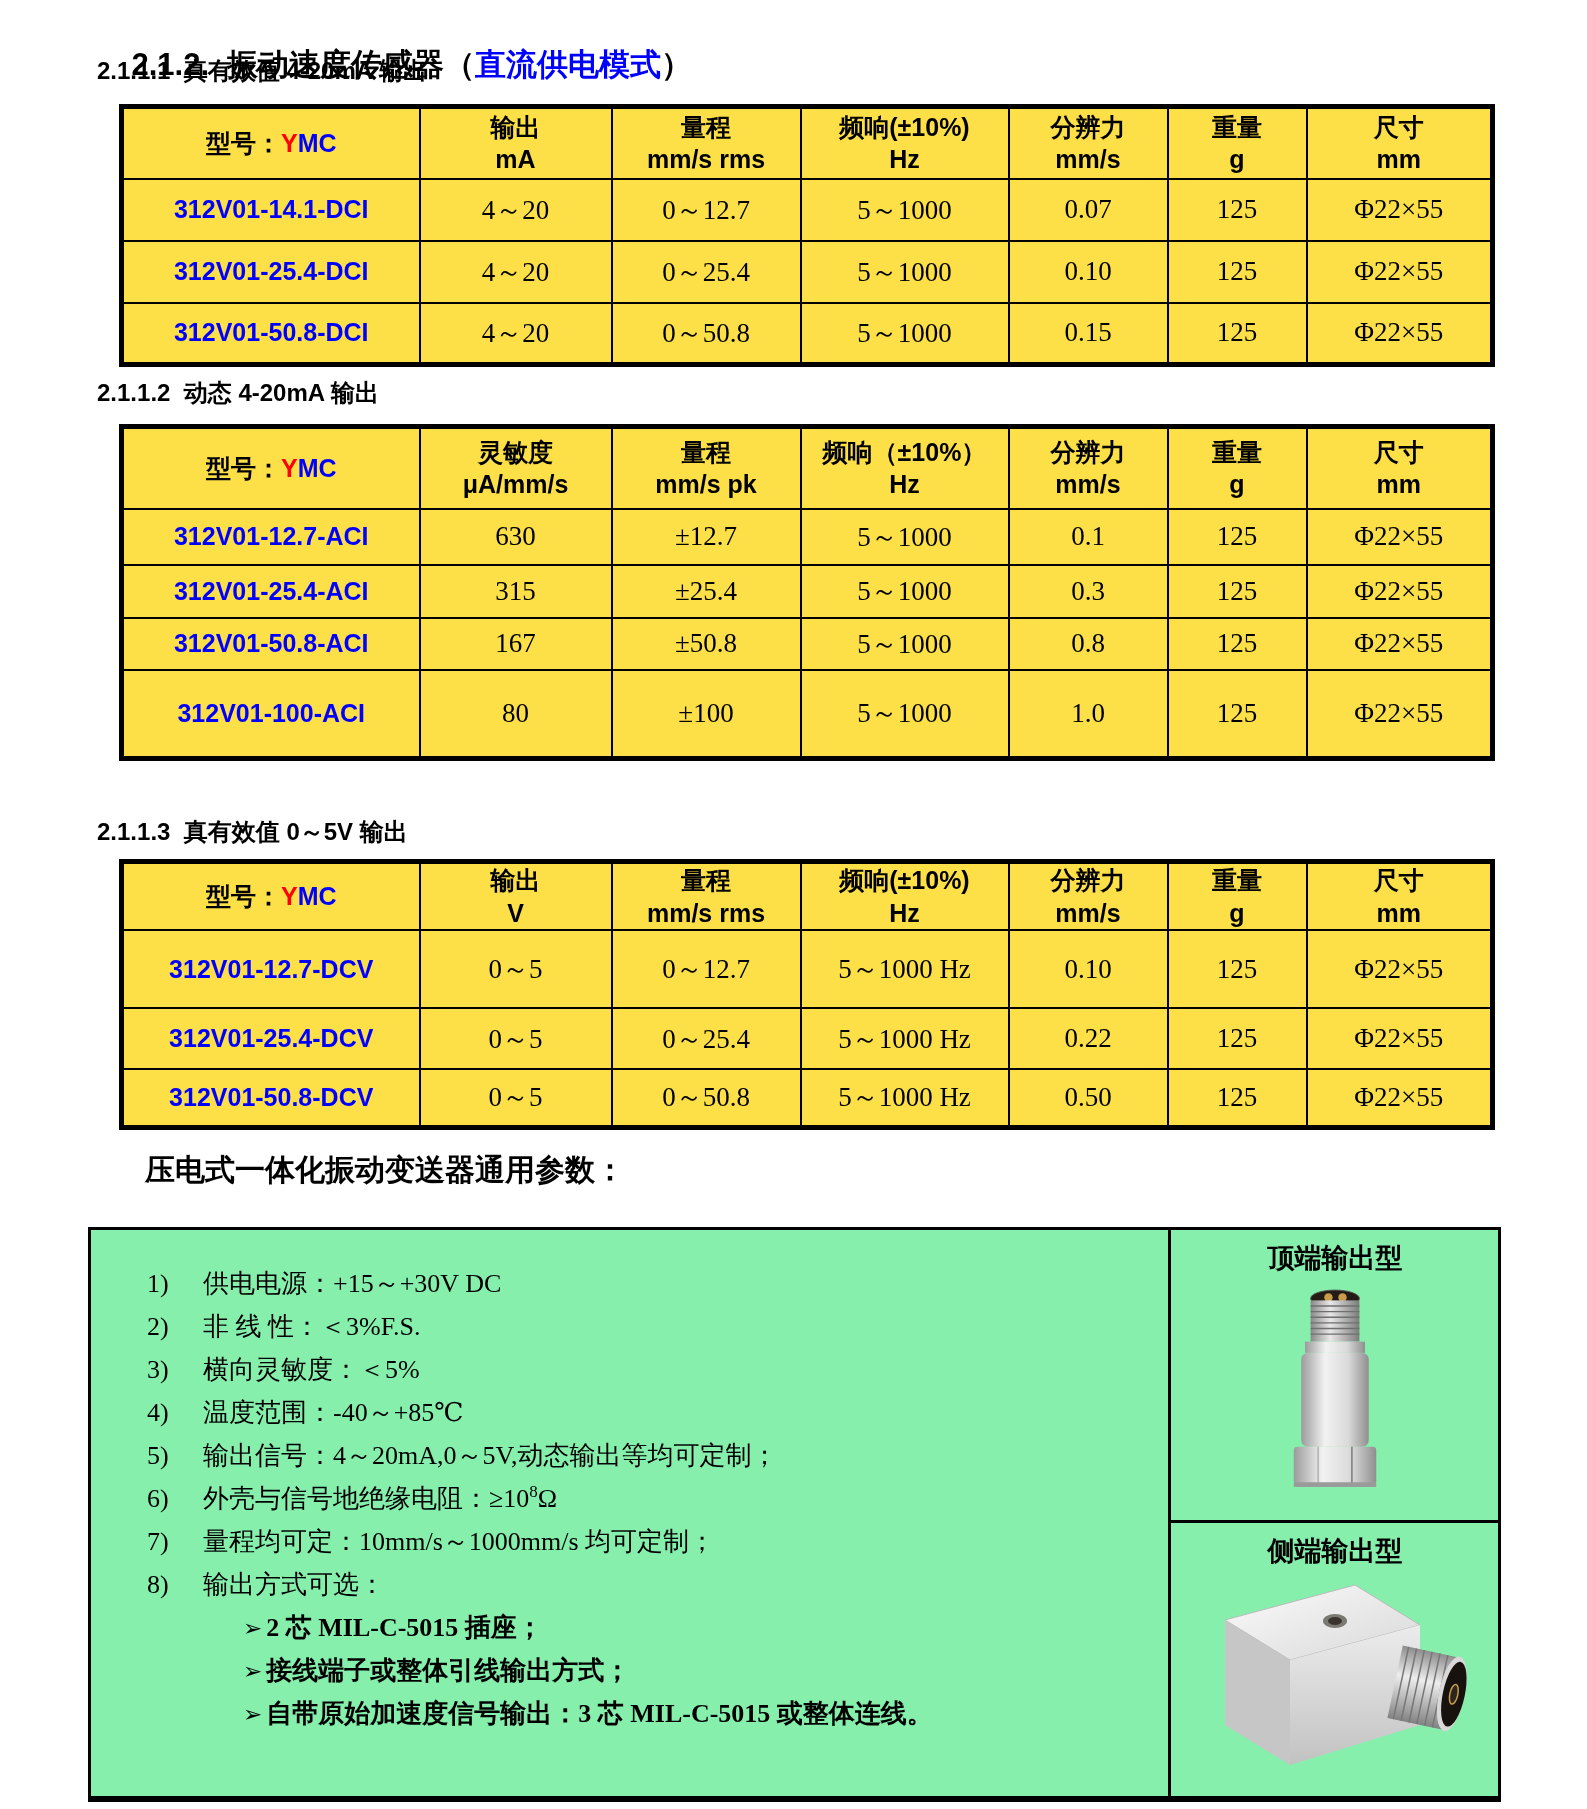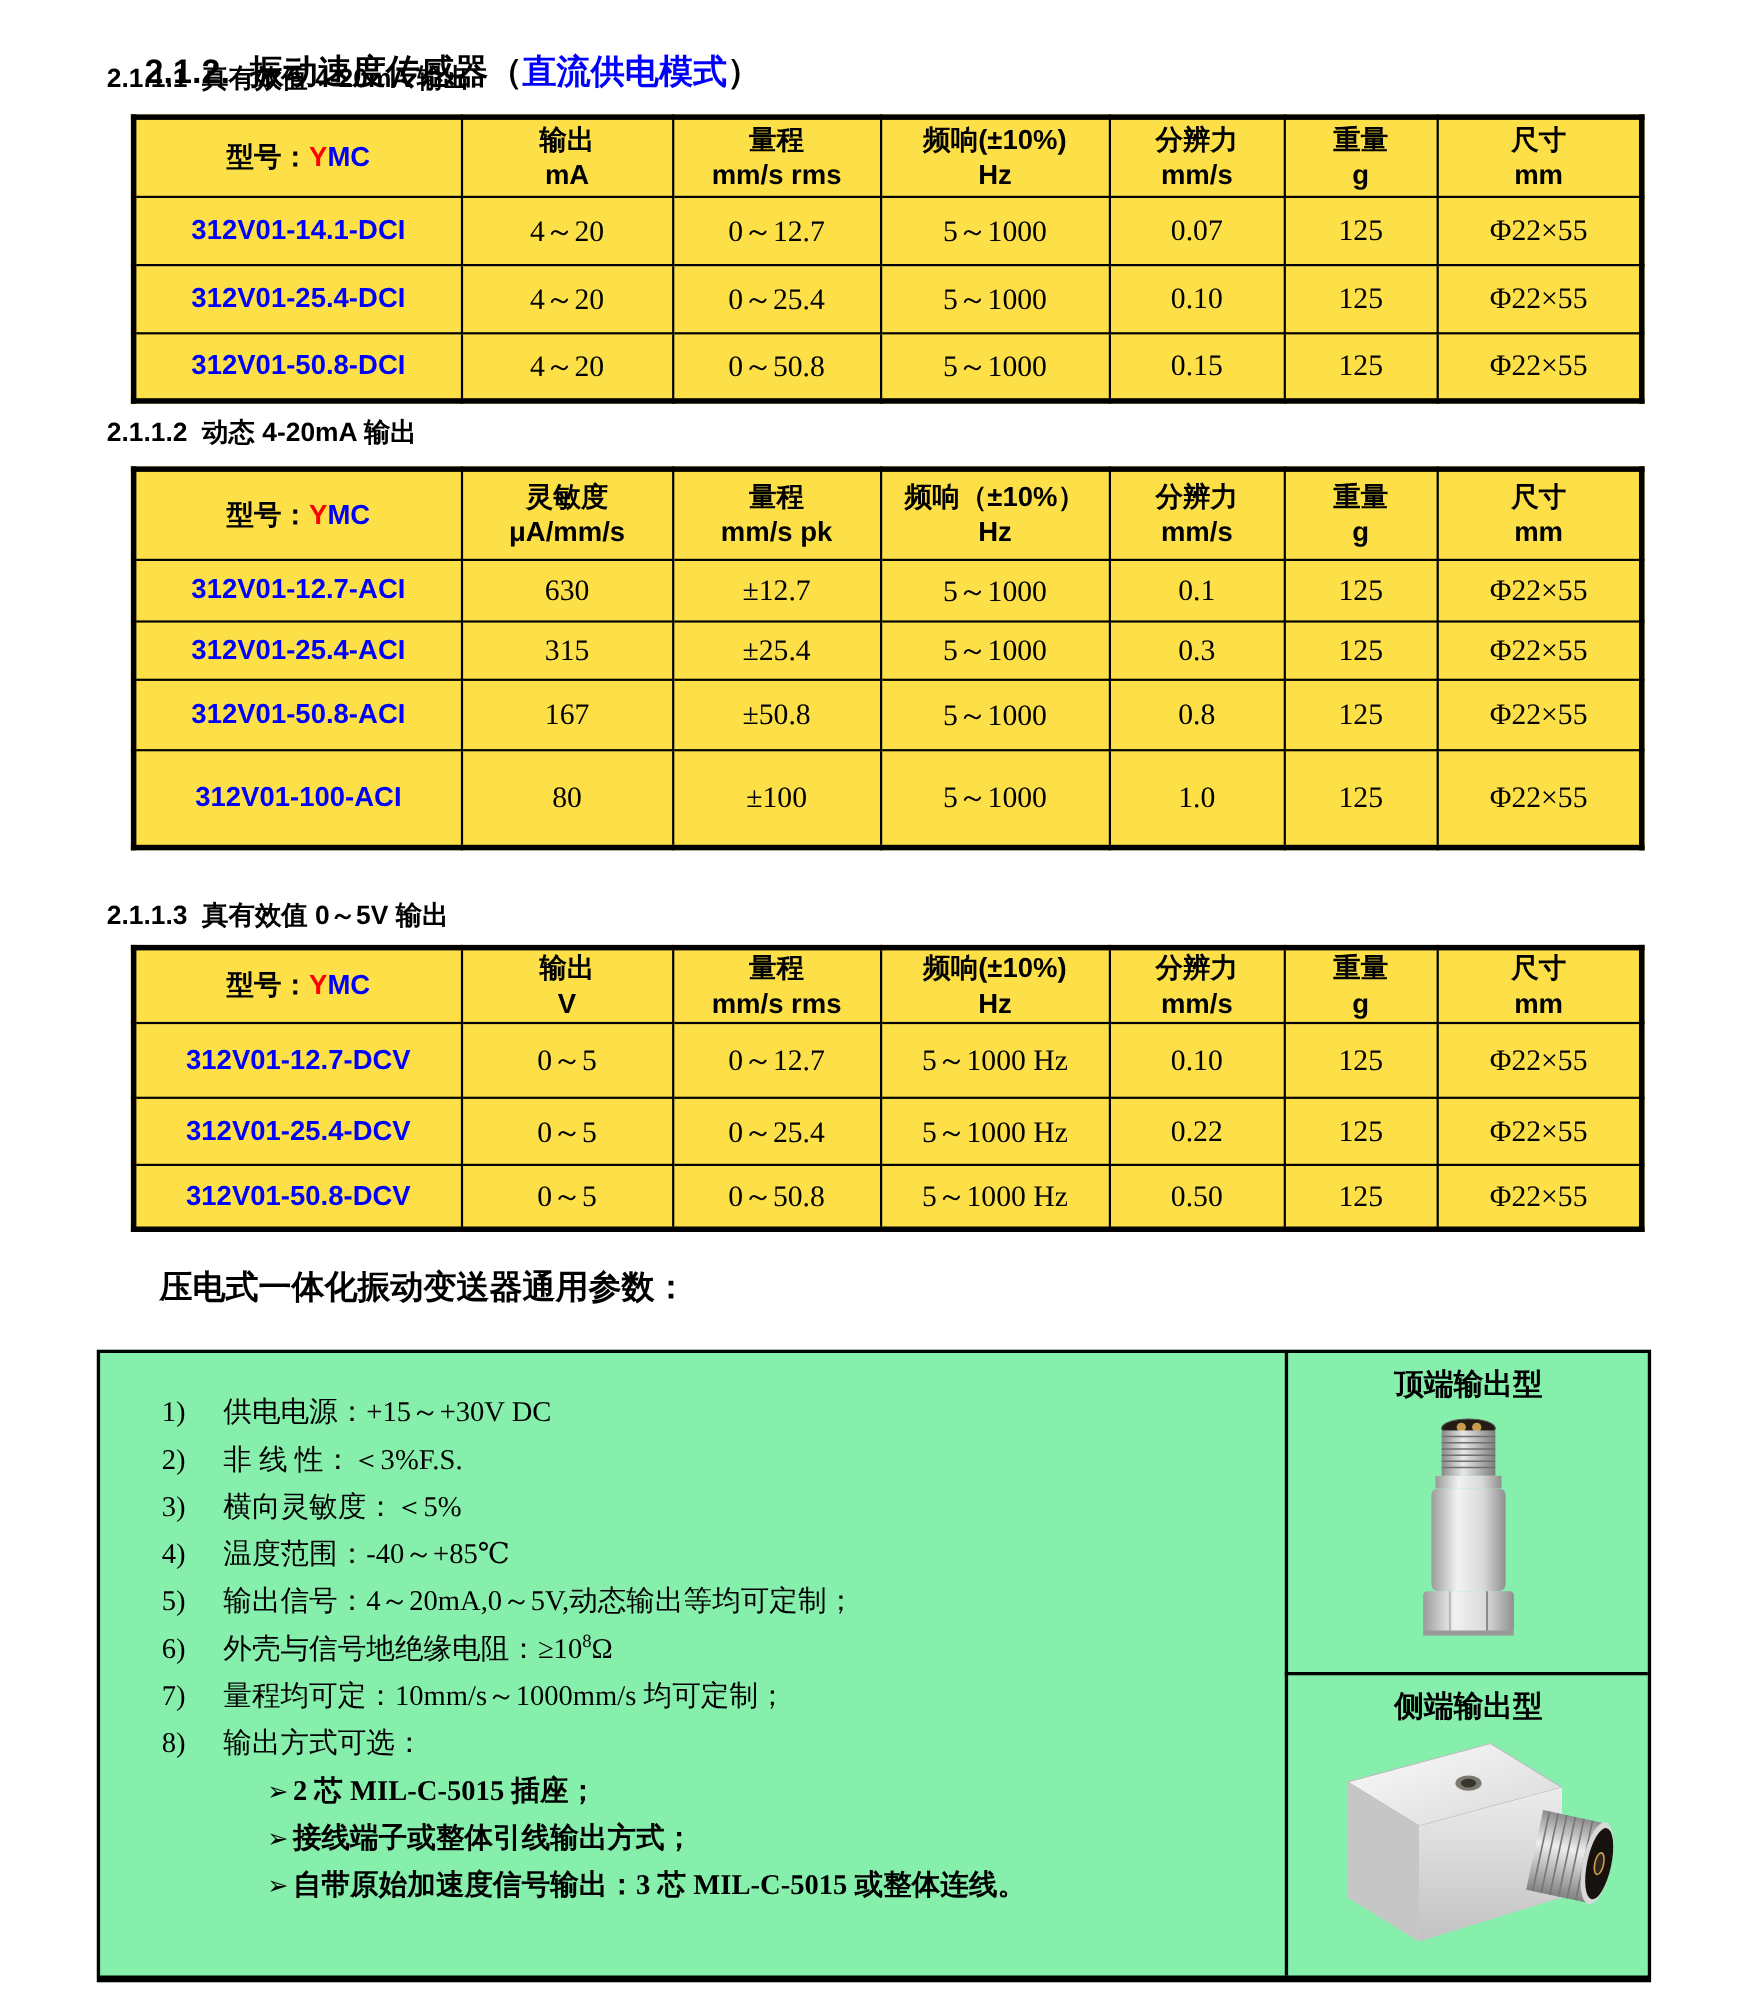--- a/index.html
+++ b/index.html
@@ -188,21 +188,21 @@
     </tr>
     <tr style="height:53px">
       <td class="model">312V01-25.4-ACI</td>
       <td class="val">315</td>
       <td class="val">±25.4</td>
       <td class="val">5～1000</td>
       <td class="val">0.3</td>
       <td class="val">125</td>
       <td class="val">Φ22×55</td>
     </tr>
-    <tr style="height:64px">
+    <tr style="height:52px">
       <td class="model">312V01-50.8-ACI</td>
       <td class="val">167</td>
       <td class="val">±50.8</td>
       <td class="val">5～1000</td>
       <td class="val">0.8</td>
       <td class="val">125</td>
       <td class="val">Φ22×55</td>
     </tr>
     <tr style="height:89px">
       <td class="model">312V01-100-ACI</td>
@@ -251,21 +251,21 @@
           </th>
       <th class="hdr">
             <div>重量</div>
             <div class="l2">g</div>
           </th>
       <th class="hdr">
             <div>尺寸</div>
             <div class="l2">mm</div>
           </th>
     </tr>
-    <tr style="height:68px">
+    <tr style="height:78px">
       <td class="model">312V01-12.7-DCV</td>
       <td class="val">0～5</td>
       <td class="val">0～12.7</td>
       <td class="val">5～1000 Hz</td>
       <td class="val">0.10</td>
       <td class="val">125</td>
       <td class="val">Φ22×55</td>
     </tr>
     <tr style="height:61px">
       <td class="model">312V01-25.4-DCV</td>

